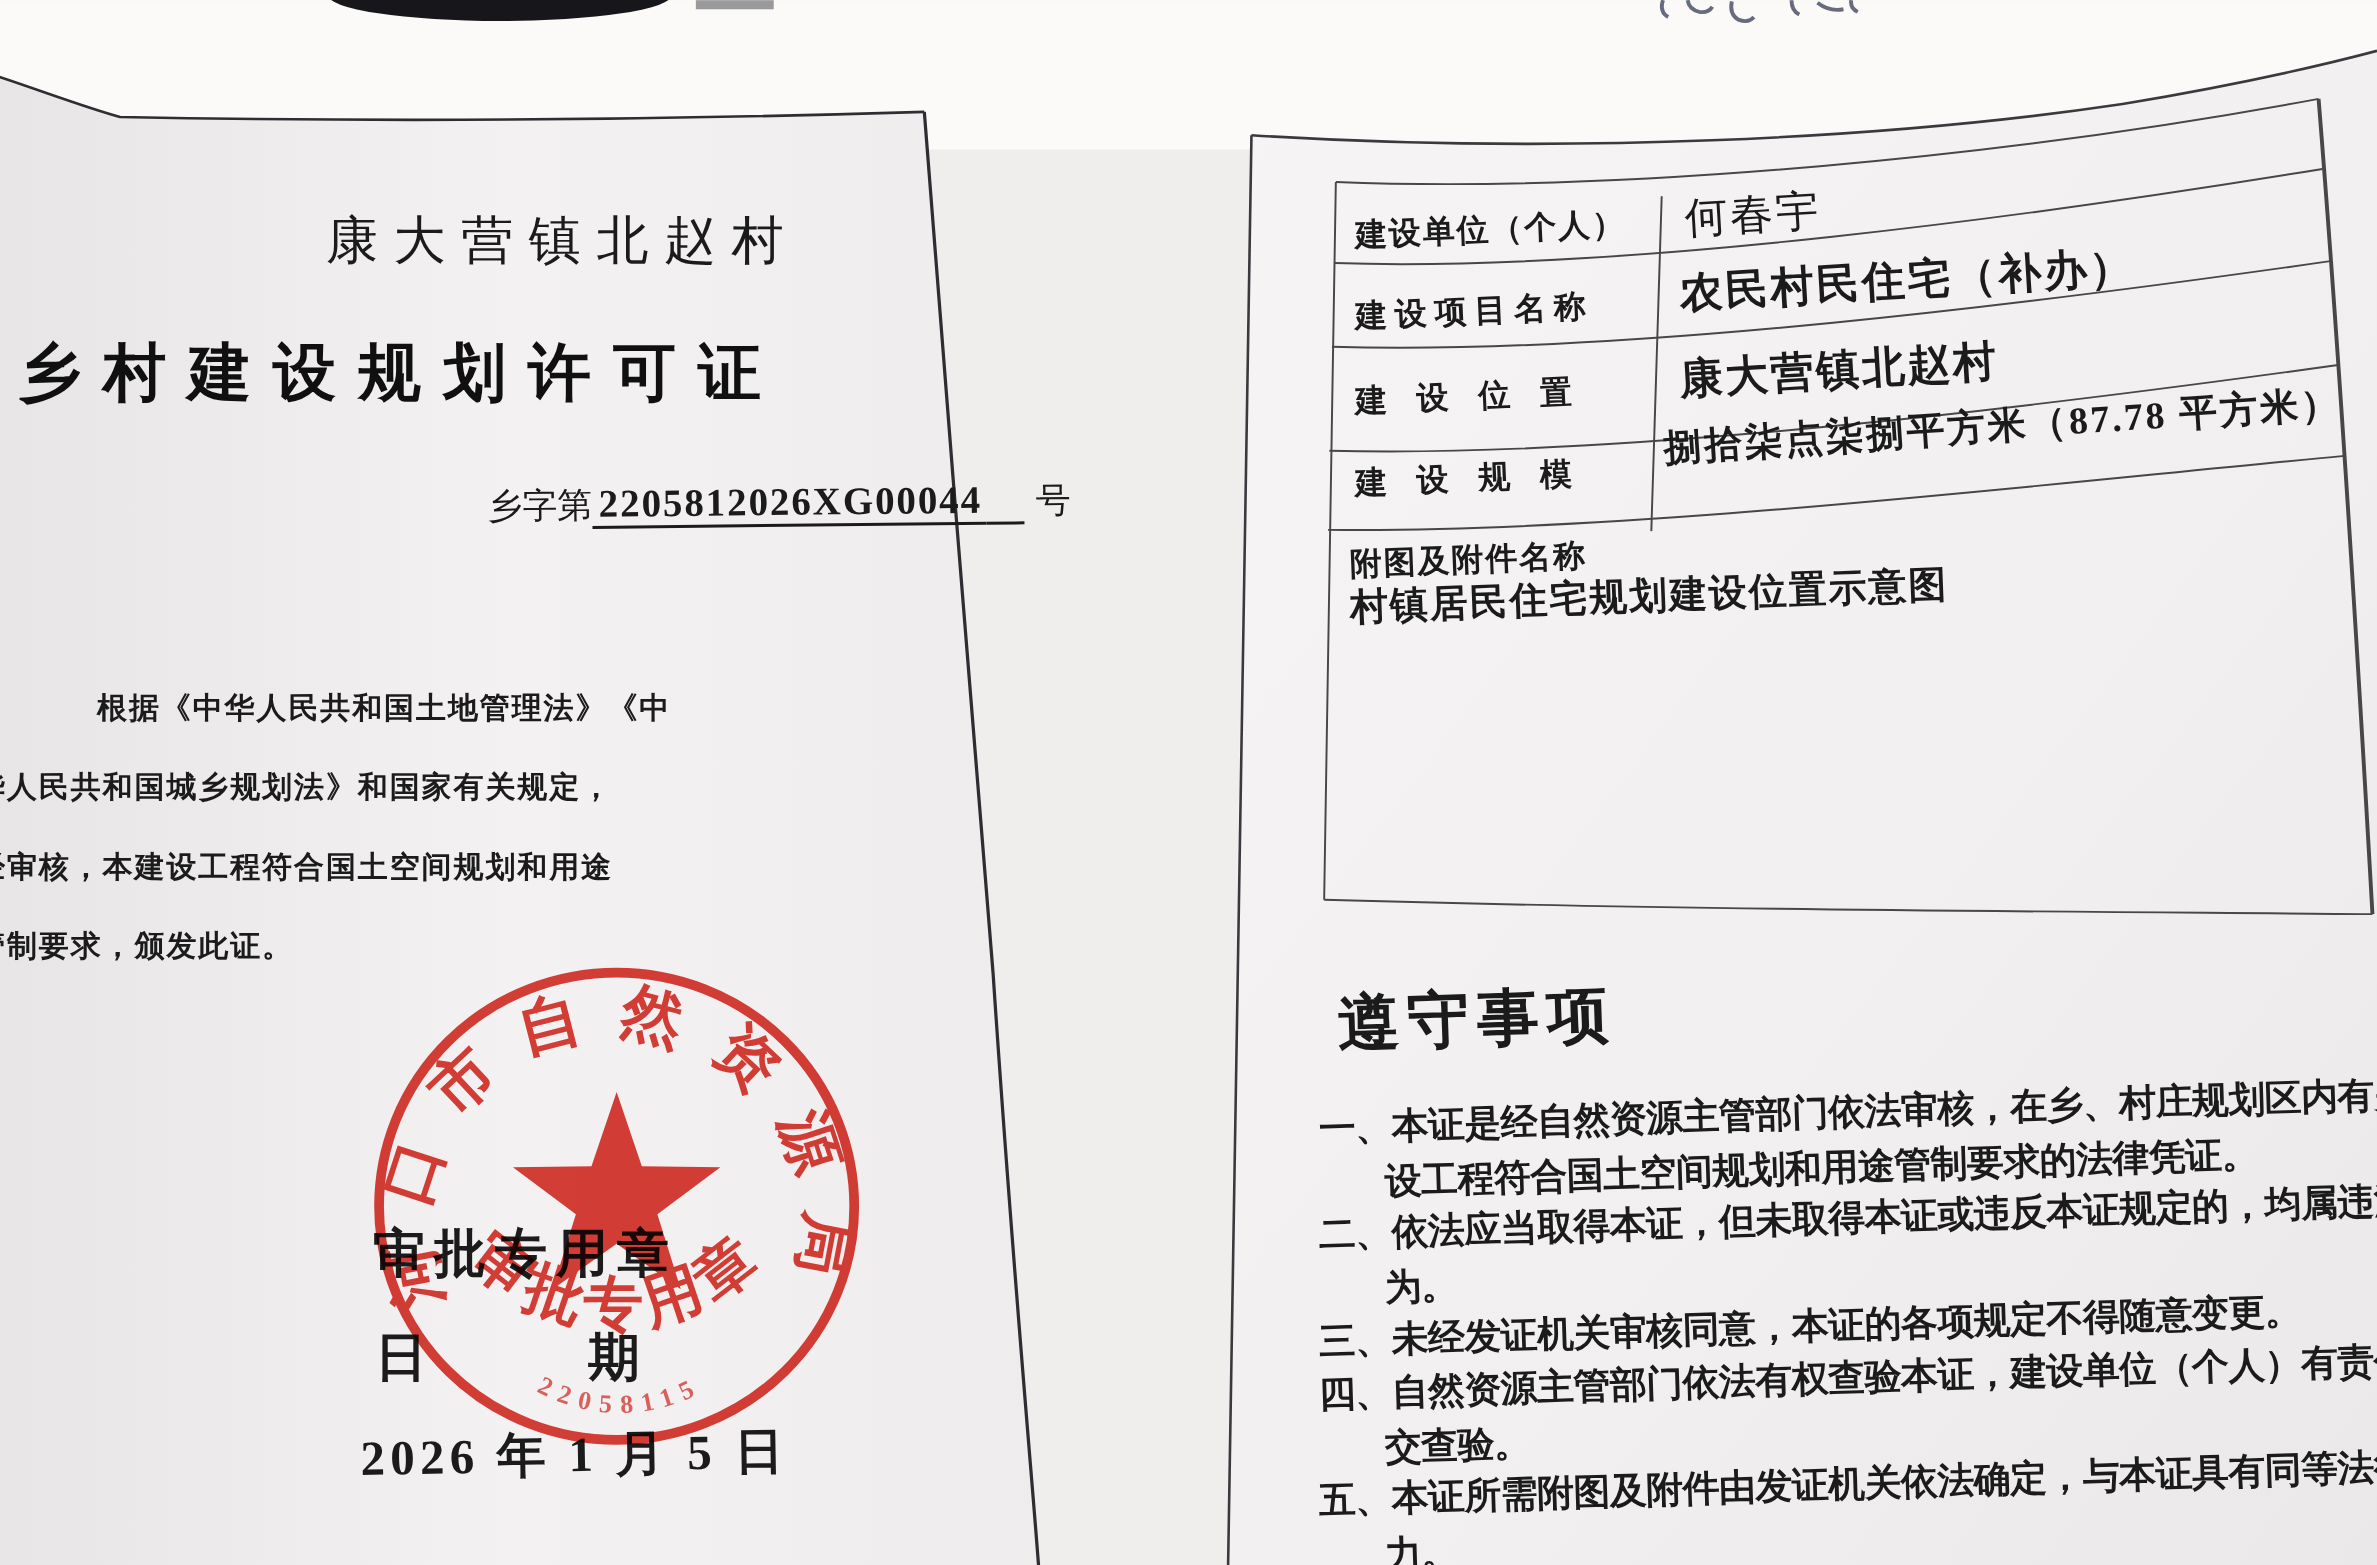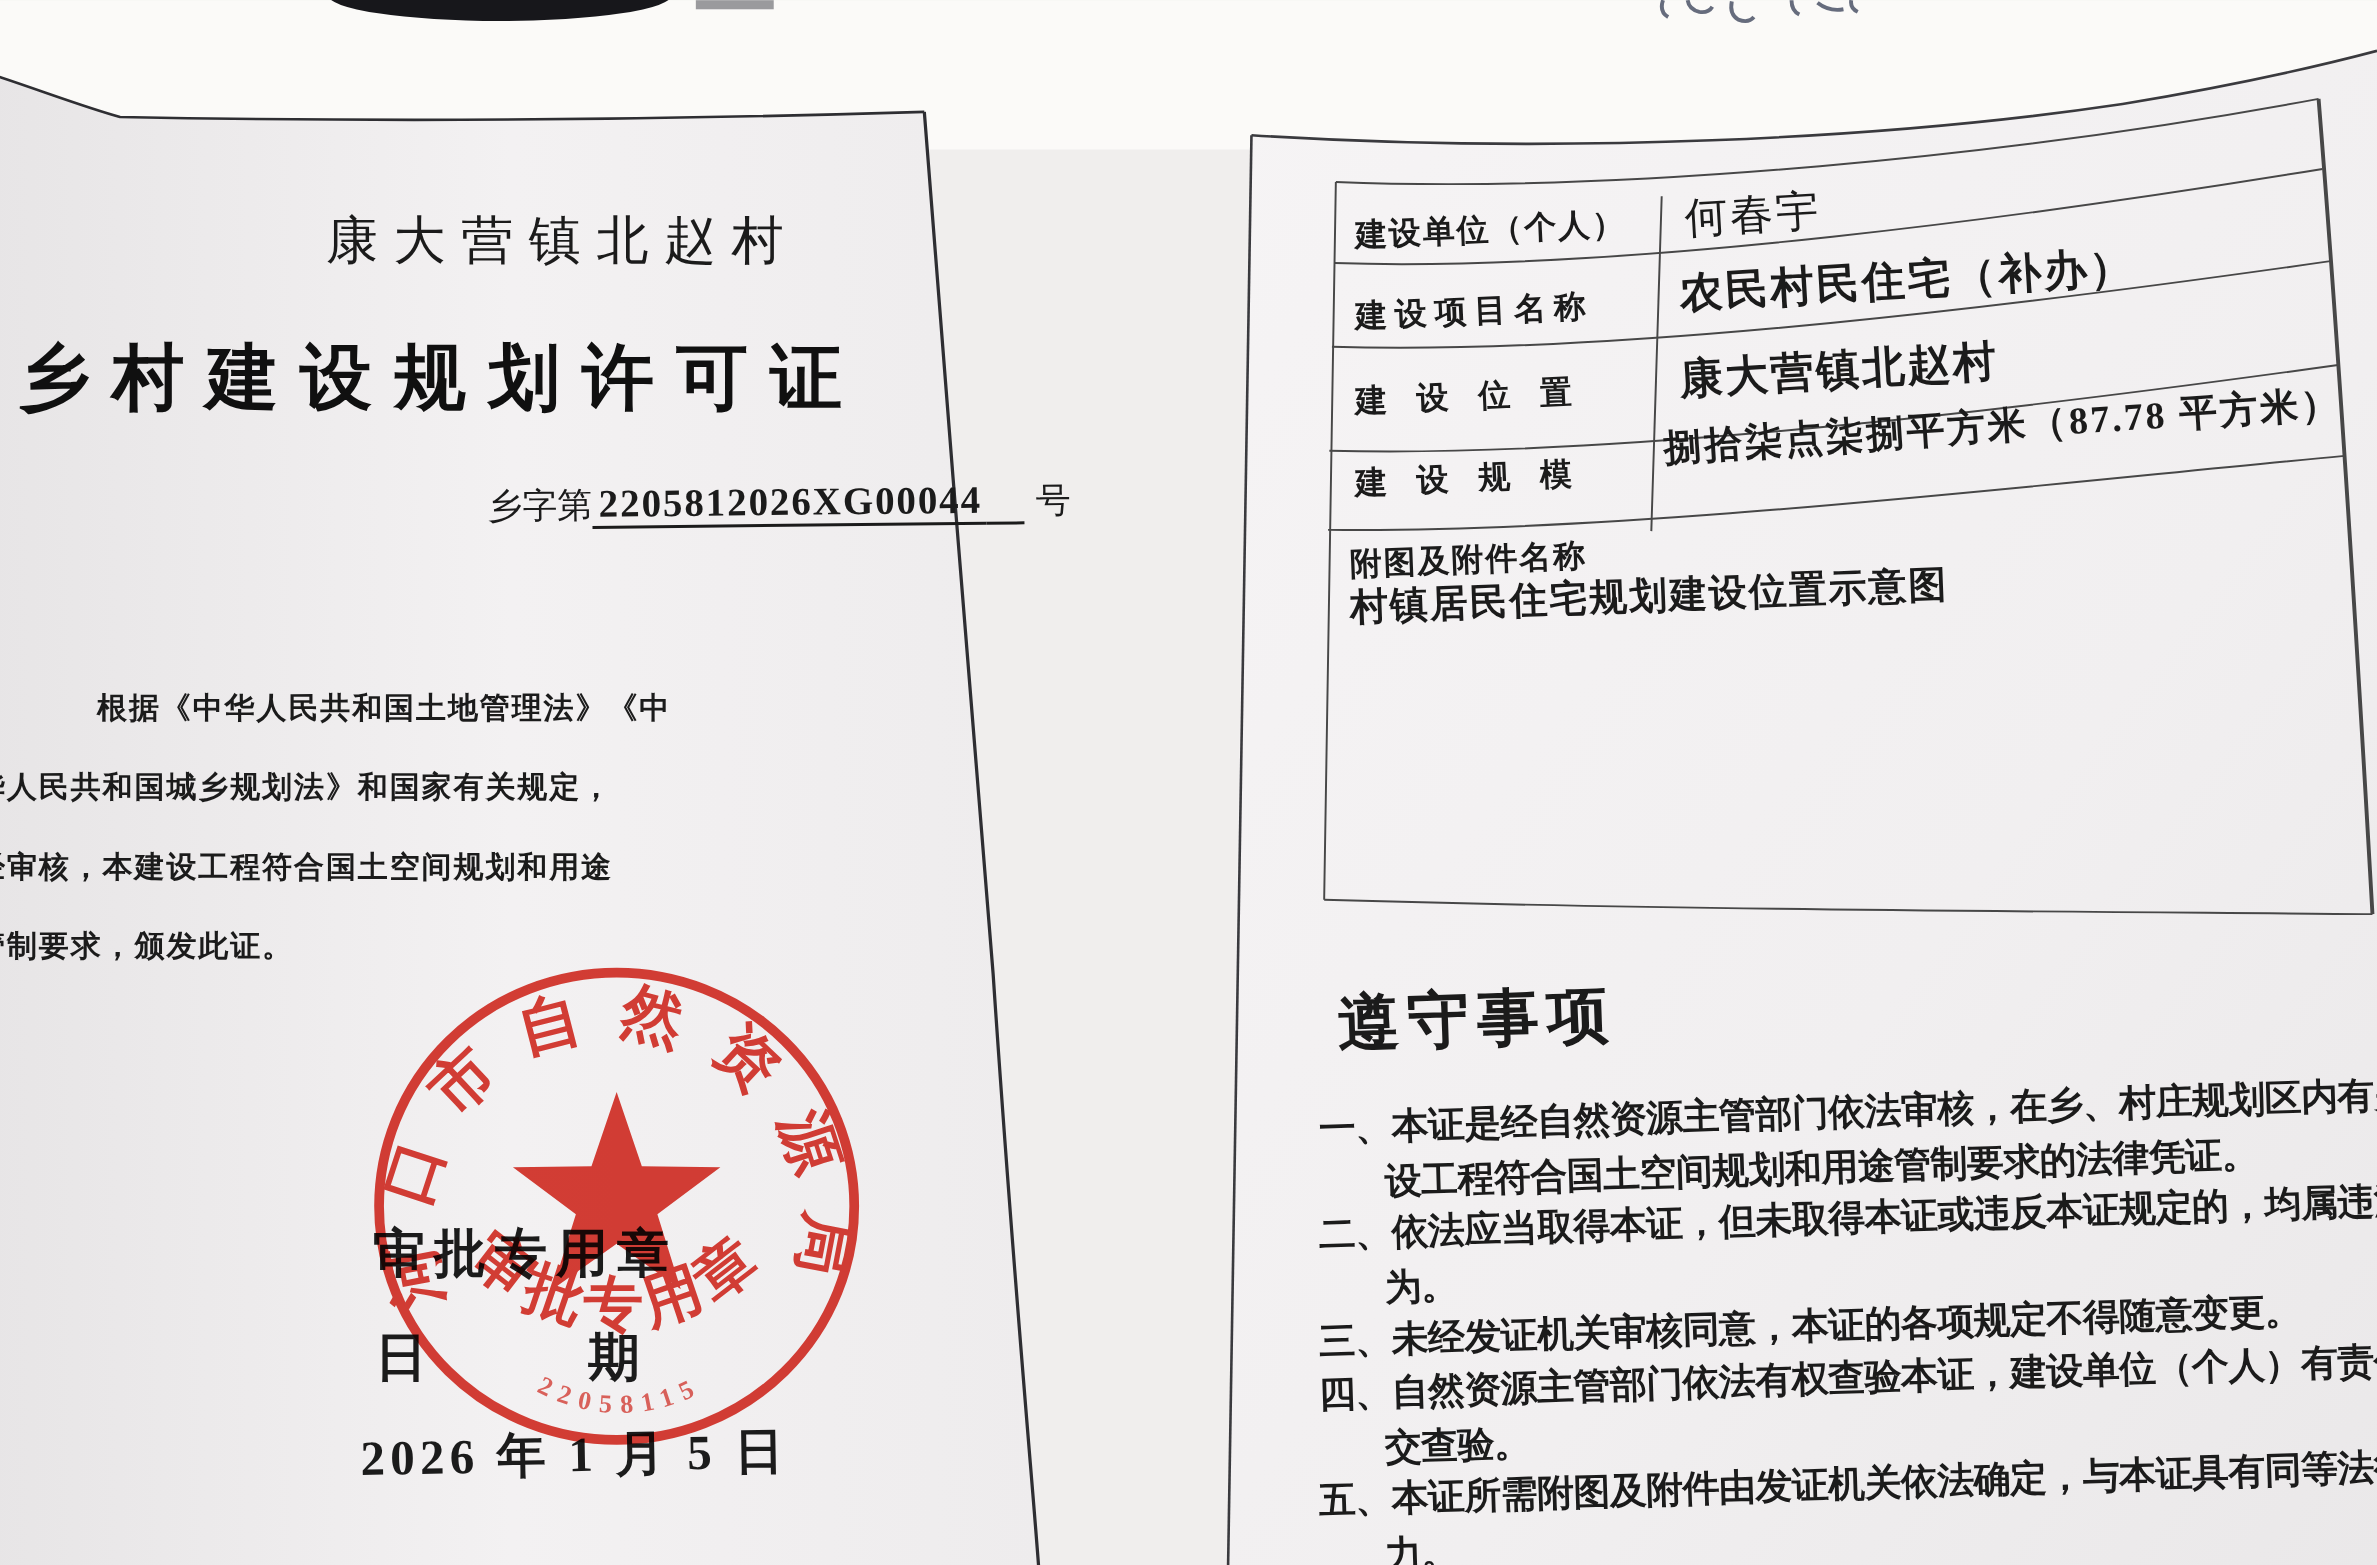--- a/index.html
+++ b/index.html
@@ -5,21 +5,21 @@
   html,body{margin:0;padding:0;background:#dddbda;}
   .canvas{position:relative;width:2377px;height:1566px;overflow:hidden;
           font-family:"Liberation Sans",sans-serif;color:#1b1b1b;}
   .canvas svg{position:absolute;left:0;top:0;}
   .abs{position:absolute;white-space:nowrap;}
   .hei{font-family:"Liberation Sans",sans-serif;}
   .song{font-family:"Liberation Serif",serif;}
 
   
   .country{left:326px;top:206px;font-size:52px;letter-spacing:15.6px;font-weight:400;}
-  .main-title{left:18px;top:330px;font-size:72px;letter-spacing:22px;font-weight:700;color:#101010;}
+  .main-title{left:18px;top:330px;font-size:63px;letter-spacing:22px;font-weight:700;color:#101010;}
   .serial-line{left:487px;top:482px;font-size:35px;transform:rotate(-0.6deg);transform-origin:left top;}
   .serial-number{font-family:"Liberation Serif",serif;font-size:39px;font-weight:700;letter-spacing:1.9px;
                  border-bottom:3.2px solid #1b1b1b;padding:0 3.9px 1.3px 6.5px;}
   .serial-fill{display:inline-block;width:38px;border-bottom:3.2px solid #1b1b1b;height:39px;vertical-align:bottom;}
   .serial-suffix{margin-left:11.7px;}
   .body-line{font-size:30px;font-weight:700;letter-spacing:1.9px;}
   .issuer{left:373px;top:1219px;font-size:52px;font-weight:700;letter-spacing:9px;}
   .date-label{left:375px;top:1323px;font-size:52px;font-weight:700;display:flex;gap:161px;}
   .date-value{left:360px;top:1426px;font-size:49px;font-weight:700;letter-spacing:5.2px;
               transform:rotate(-1deg);transform-origin:left top;}

